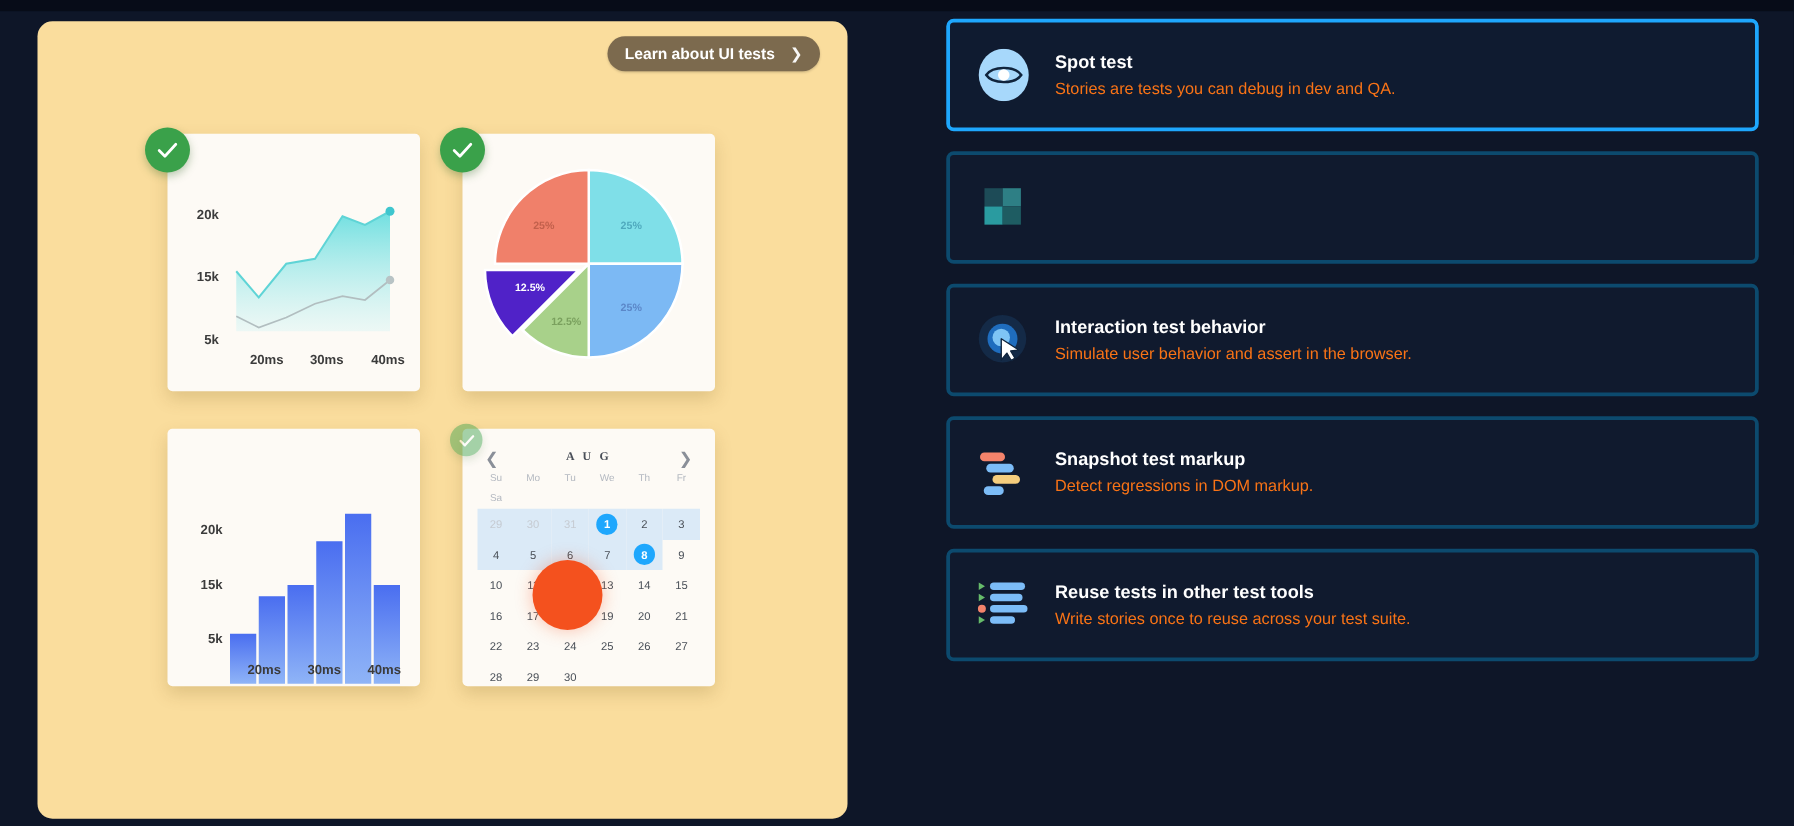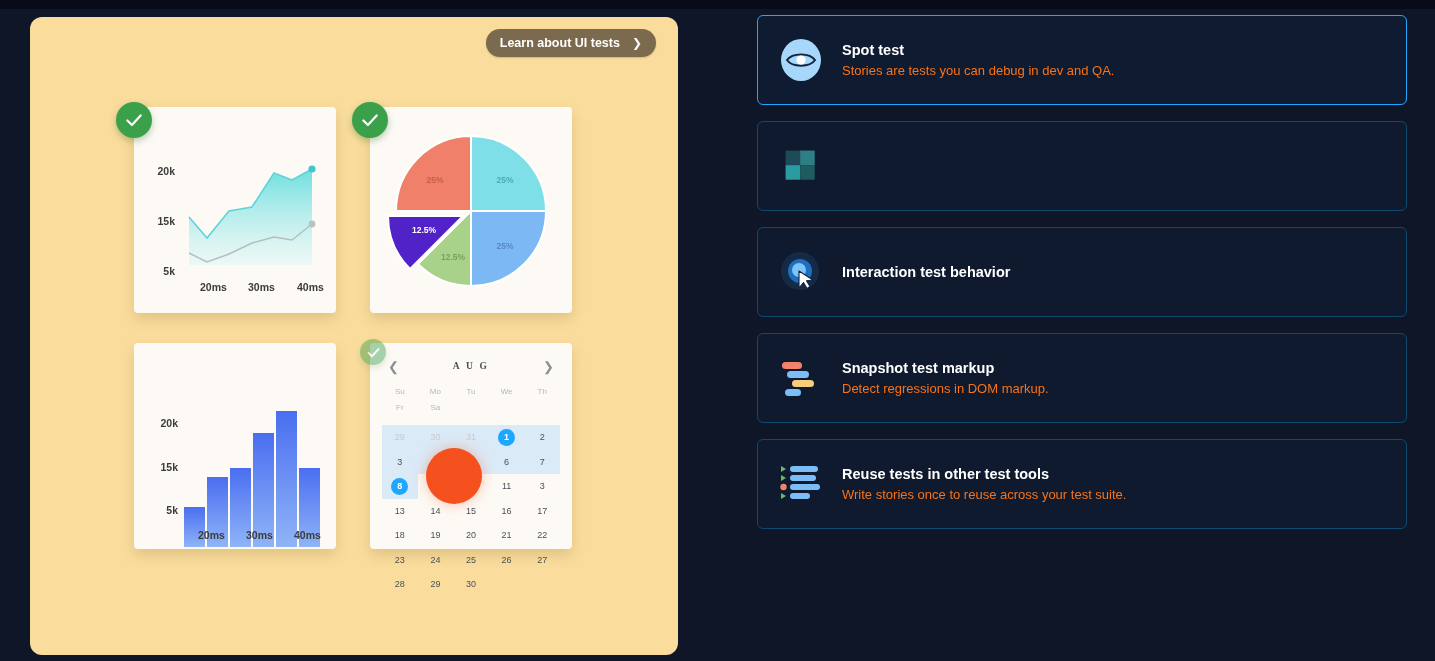--- a/index.html
+++ b/index.html
@@ -50,38 +50,38 @@
   #badge-cal svg { width: 15px; height: 15px; }
 
   .axis-label { fill: #3b3b3b; font-size: 10.5px; font-weight: bold; font-family: "Liberation Sans", sans-serif; }
   .pie-label  { font-size: 8.5px; font-weight: bold; font-family: "Liberation Sans", sans-serif; }
 
   
   .cal { position: absolute; inset: 0; padding: 14px 12px; }
   .cal-head { display: flex; align-items: center; justify-content: space-between; height: 18px; padding: 0 4px; }
   .cal-arrow { color: #8a8f98; font-size: 13px; cursor: pointer; line-height: 1; padding: 0 2px; }
   .cal-month { color: #4a4f58; font-size: 9.5px; font-weight: bold; letter-spacing: 2.2px; font-family: Liberation Serif, serif; }
-  .cal-grid { display: grid; grid-template-columns: repeat(5, 1fr); margin-top: 9px; }
+  .cal-grid { display: grid; grid-template-columns: repeat(6, 1fr); }
   .cal-dow { color: #b3b8c0; font-size: 8px; text-align: center; height: 16px; line-height: 16px; }
   .cal-cell { height: 24.5px; display: flex; align-items: center; justify-content: center;
               font-size: 9px; color: #4a5058; position: relative; cursor: pointer; }
   .cal-cell.muted { color: #c6cbd2; }
   .cal-cell.rowhl { background: #dbeaf7; }
   .cal-cell.sel span { width: 17px; height: 17px; border-radius: 50%; background: #1ea7fd;
               color: #fff; display: flex; align-items: center; justify-content: center; font-weight: bold; }
   .cal-blob { position: absolute; left: 56px; top: 105px; width: 56px; height: 56px;
               border-radius: 50%; background: #f4511e; z-index: 4;
               box-shadow: 0 0 14px rgba(244,81,30,.35); }
 
   
   .features { position: absolute; left: 757px; top: 15px; width: 650px; }
   .feature {
     display: flex; align-items: center; gap: 20px;
     height: 90px; padding: 0 22px; margin-bottom: 16px;
-    background: #101a2e; border: 1px solid #0c4a6e; border-radius: 6px; cursor: pointer;
+    background: #101a2e; border: 3px solid #0c4a6e; border-radius: 6px; cursor: pointer;
   }
   .feature.active { border-color: #1ea7fd; background: #0f1b30; }
   .feature .ficon { width: 42px; height: 42px; flex: 0 0 42px; display: flex; align-items: center; justify-content: center; }
   .feature .ftext { display: flex; flex-direction: column; gap: 5px; }
   .feature .ftitle { color: #ffffff; font-size: 14.5px; font-weight: bold; }
   .feature .fdesc  { color: #f97316; font-size: 13px; }
 </style>
 </head>
 <body>
 
@@ -332,20 +332,21 @@
         <span class="ficon">
           <svg viewBox="0 0 42 42" width="42" height="42">
             <circle cx="20" cy="20" r="19" fill="#142a47"></circle>
             <circle cx="20" cy="20" r="12" fill="#1f6dbe"></circle>
             <circle cx="19" cy="19" r="7" fill="#7ec4f5"></circle>
             <path d="M19 20 L19 37 L23.5 31.5 L27 37.5 L30 35.5 L26.5 29.8 L33 29 Z" fill="#ffffff" stroke="#10243c" stroke-width="1.1" stroke-linejoin="round"></path>
           </svg>
         </span>
         <div class="ftext">
           <div class="ftitle">Interaction test behavior</div>
+          <div class="fdesc">Simulate user behavior and assert in the browser.</div>
         </div>
       </div>
       <div class="feature">
         <span class="ficon">
           <svg viewBox="0 0 42 42" width="42" height="42">
             <rect x="2" y="5" width="20" height="7" rx="3.5" fill="#f4836b"></rect>
             <rect x="7" y="14" width="22" height="7" rx="3.5" fill="#7cbcf7"></rect>
             <rect x="12" y="23" width="22" height="7" rx="3.5" fill="#f5cd7d"></rect>
             <rect x="5" y="32" width="16" height="7" rx="3.5" fill="#7cbcf7"></rect>
           </svg>

